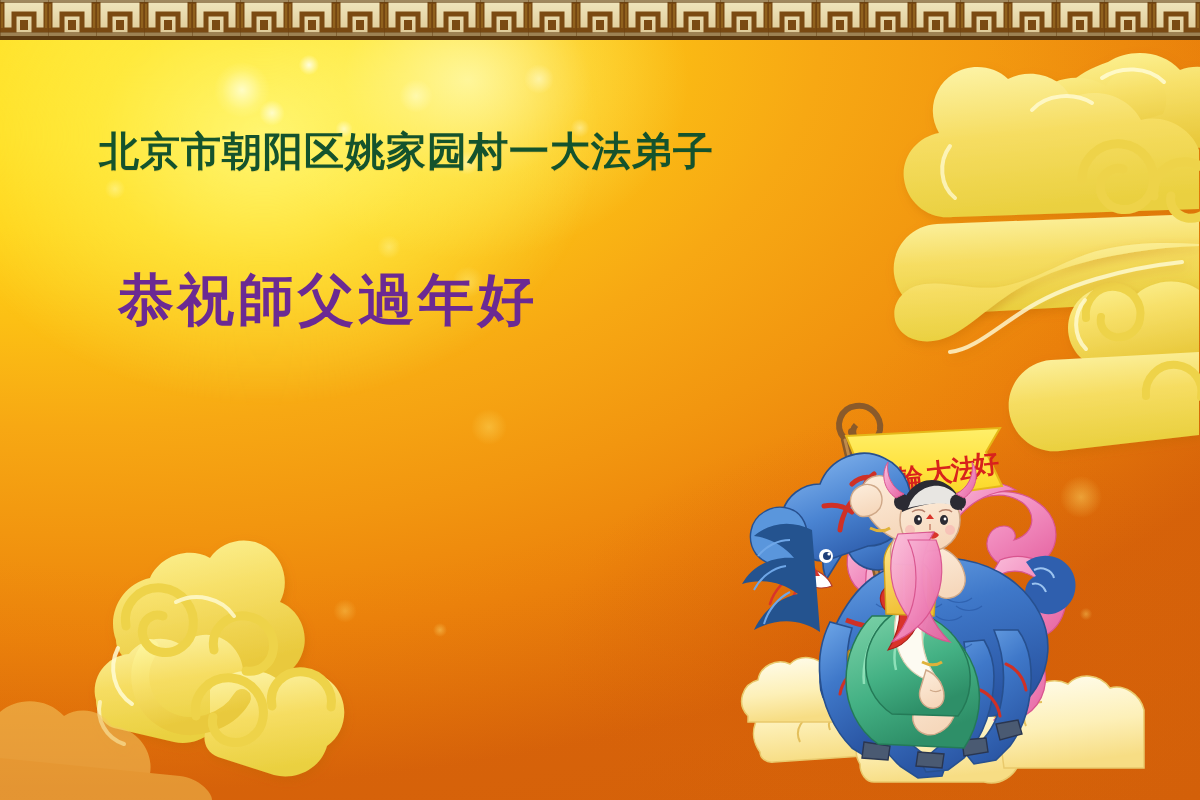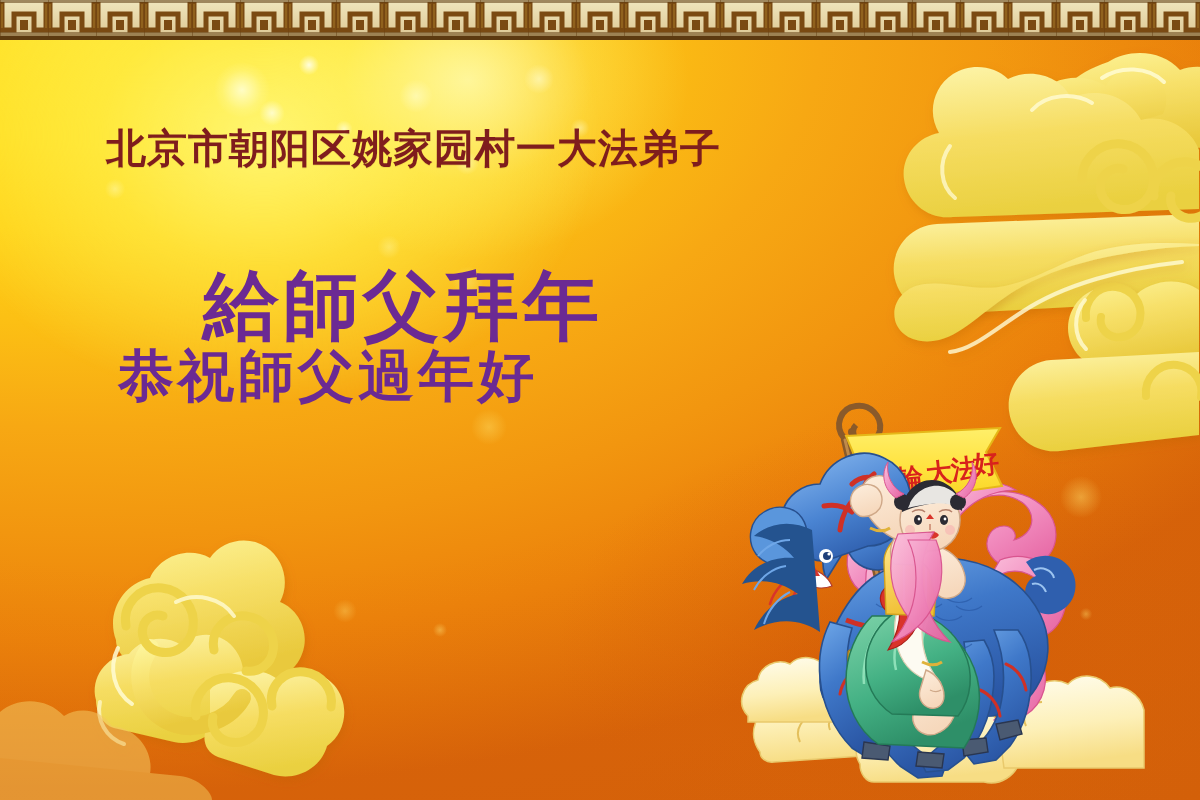--- a/index.html
+++ b/index.html
@@ -47,26 +47,26 @@
     border-bottom:4px solid #5c3a10;
     overflow:hidden;
   }
   .border-top .meander{
     position:absolute;left:0;top:0;width:1200px;height:36px;
     display:block;
   }
 
   
   .sender{
-    position:absolute;left:106px;top:132px;
-    font-family:Liberation Mono, monospace;
+    position:absolute;left:99px;top:132px;
+    font-family:Liberation Serif, serif;
     font-size:40px;line-height:1;
     font-weight:700;
     letter-spacing:1px;
-    color:#7f1d1d;
+    color:#14532d;
     white-space:nowrap;
     text-shadow:0 1px 0 rgba(120,60,0,.10);
   }
 
   .greeting{
     position:absolute;left:118px;top:268px;
     width:700px;
   }
   .greeting .line{
     font-family:"DejaVu Sans","Liberation Sans",sans-serif;
@@ -520,18 +520,17 @@
       <path fill="url(#pinkRib)" stroke="#d9558f" stroke-width="1.2" opacity=".97" d="
         M898 534 c-10 22-10 48 2 70 10 20 28 34 50 38 -18-18-28-42-28-68 0-16 4-30 12-42 z"></path>
       <path fill="url(#pinkRib)" stroke="#d9558f" stroke-width="1.2" opacity=".97" d="
         M936 540 c8 20 8 44-2 64 -8 18-24 32-42 38 16-18 24-40 24-64 0-14-2-26-8-38 z"></path>
     </g>
   </svg>
 
   <div class="sender">北京市朝阳区姚家园村一大法弟子</div>
 
   <div class="greeting">
-    <div class="line line1">給師父拜年</div>
     <div class="line line2">恭祝師父過年好</div>
   </div>
 
 
 </div>
 
 </body></html>

